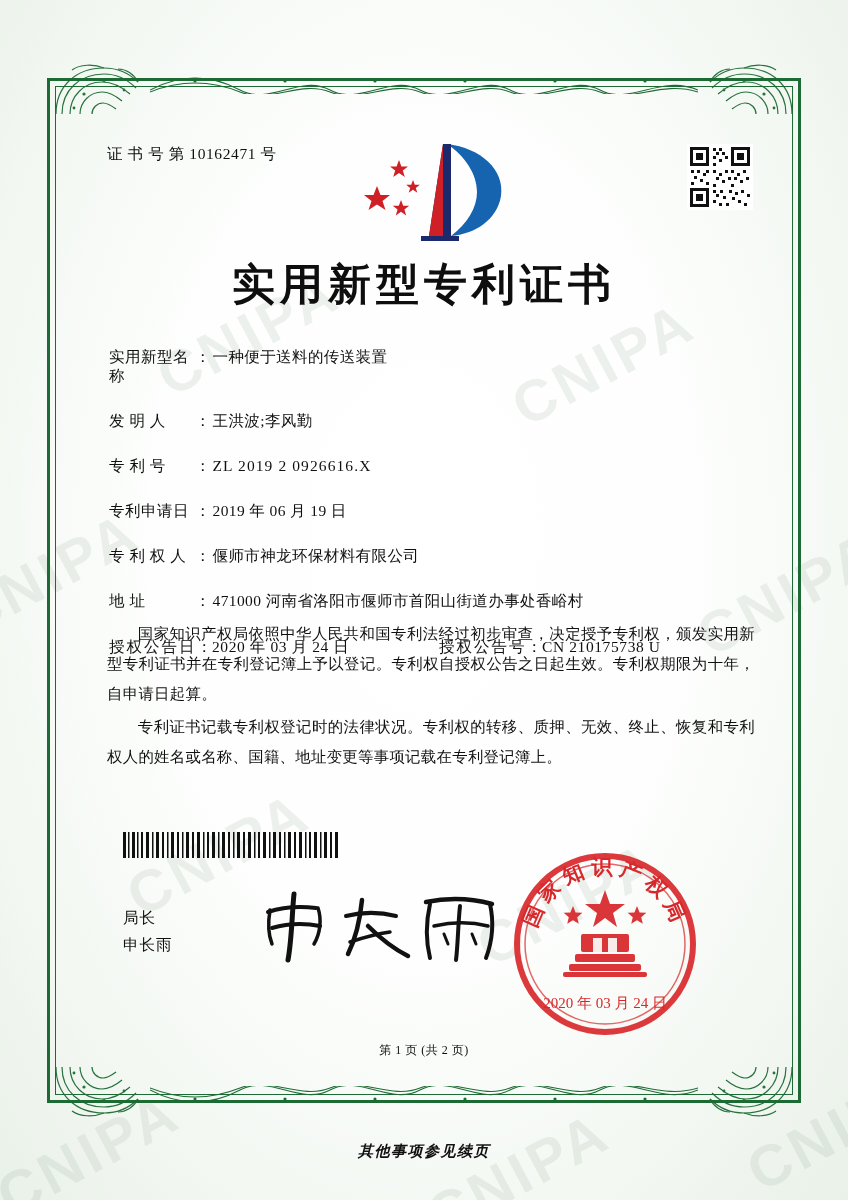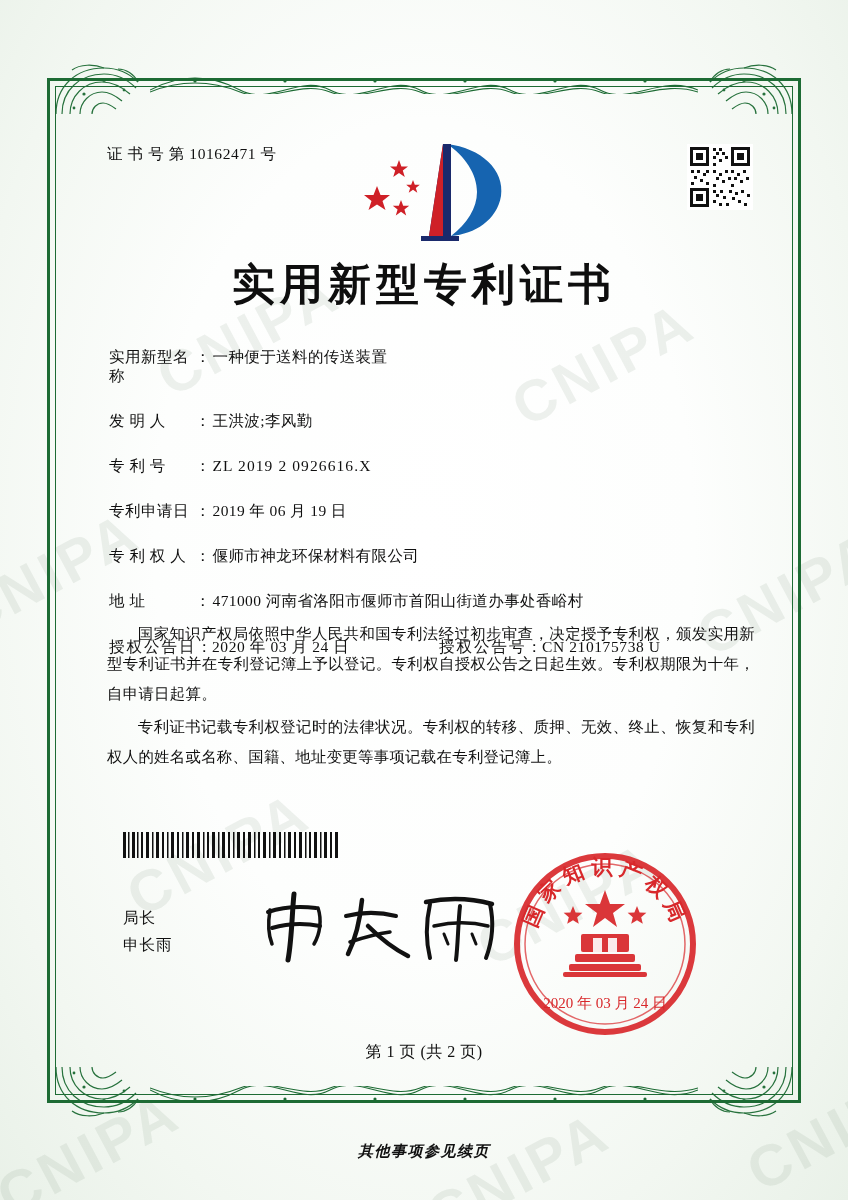--- a/index.html
+++ b/index.html
@@ -223,21 +223,21 @@
     width: 196px;
     height: 196px;
   }
   .seal svg { width: 100%; height: 100%; display: block; }
 
   .page-no {
     position: absolute;
     left: 0; right: 0;
     top: 956px;
     text-align: center;
-    font-size: 16px;
+    font-size: 12px;
     color: #101010;
     letter-spacing: 0.5px;
   }
 
   .footer-note {
     position: absolute;
     left: 0; right: 0;
     top: 1142px;
     text-align: center;
     font-size: 15px;

